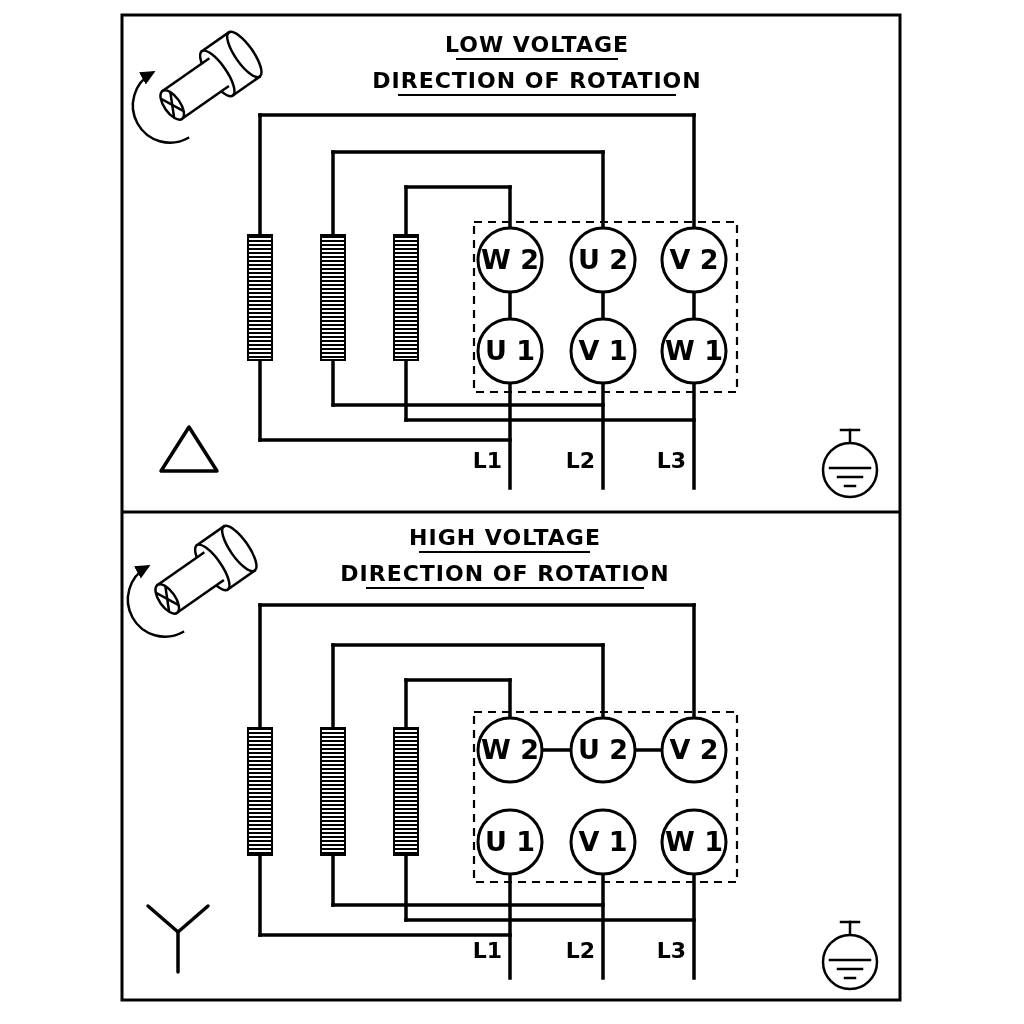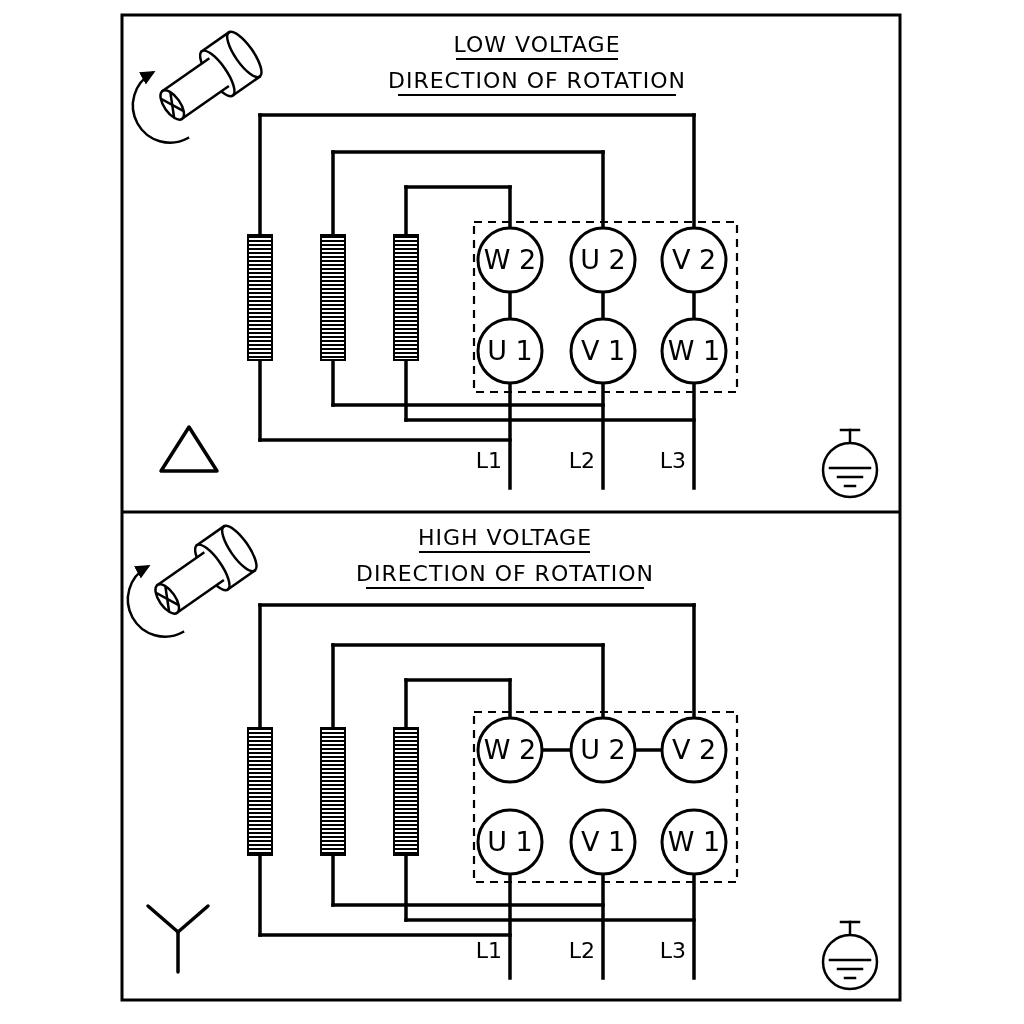--- a/index.html
+++ b/index.html
@@ -1,16 +1,16 @@
 <!DOCTYPE html>
 <html><head>
 <meta charset="utf-8">
 <style>
   html,body{margin:0;padding:0;background:#ffffff;}
-  .stage{width:941px;height:1024px;position:relative;background:#ffffff;}
+  .stage{width:941px;height:1024px;position:relative;background:#ffffff;font-weight:bold;}
   svg{display:block;}
   .label{font-family:"DejaVu Sans","Liberation Sans",sans-serif;fill:#000000;}
   .title{font-size:22px;letter-spacing:1px;}
   .term{font-size:27px;}
   .lline{font-size:22px;}
   .wire{stroke:#000000;stroke-width:3.5;fill:none;stroke-linecap:square;}
   .thinwire{stroke:#000000;stroke-width:2.5;fill:none;stroke-linecap:square;}
   .underline{stroke:#000000;stroke-width:2;}
   .circ{fill:#ffffff;stroke:#000000;stroke-width:3;}
   .dashbox{fill:none;stroke:#000000;stroke-width:2.2;stroke-dasharray:8 6;}

